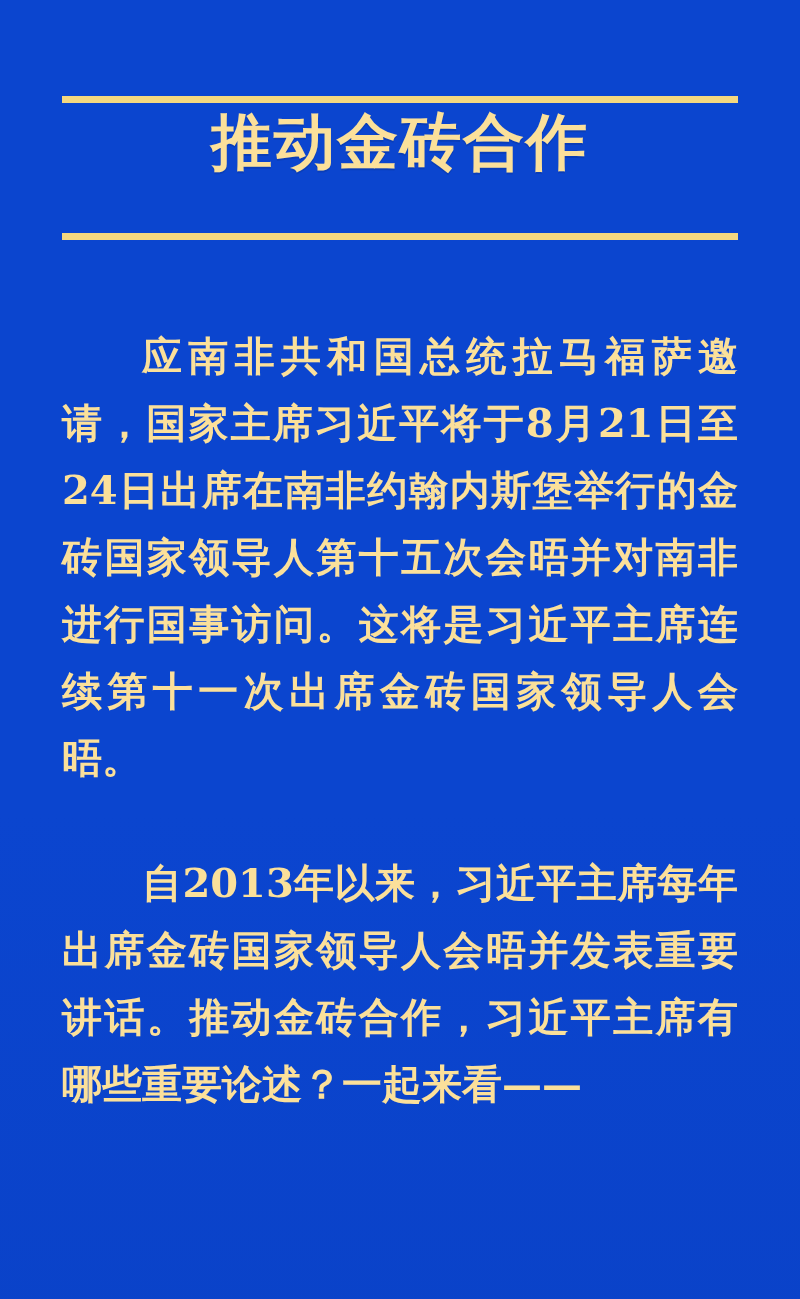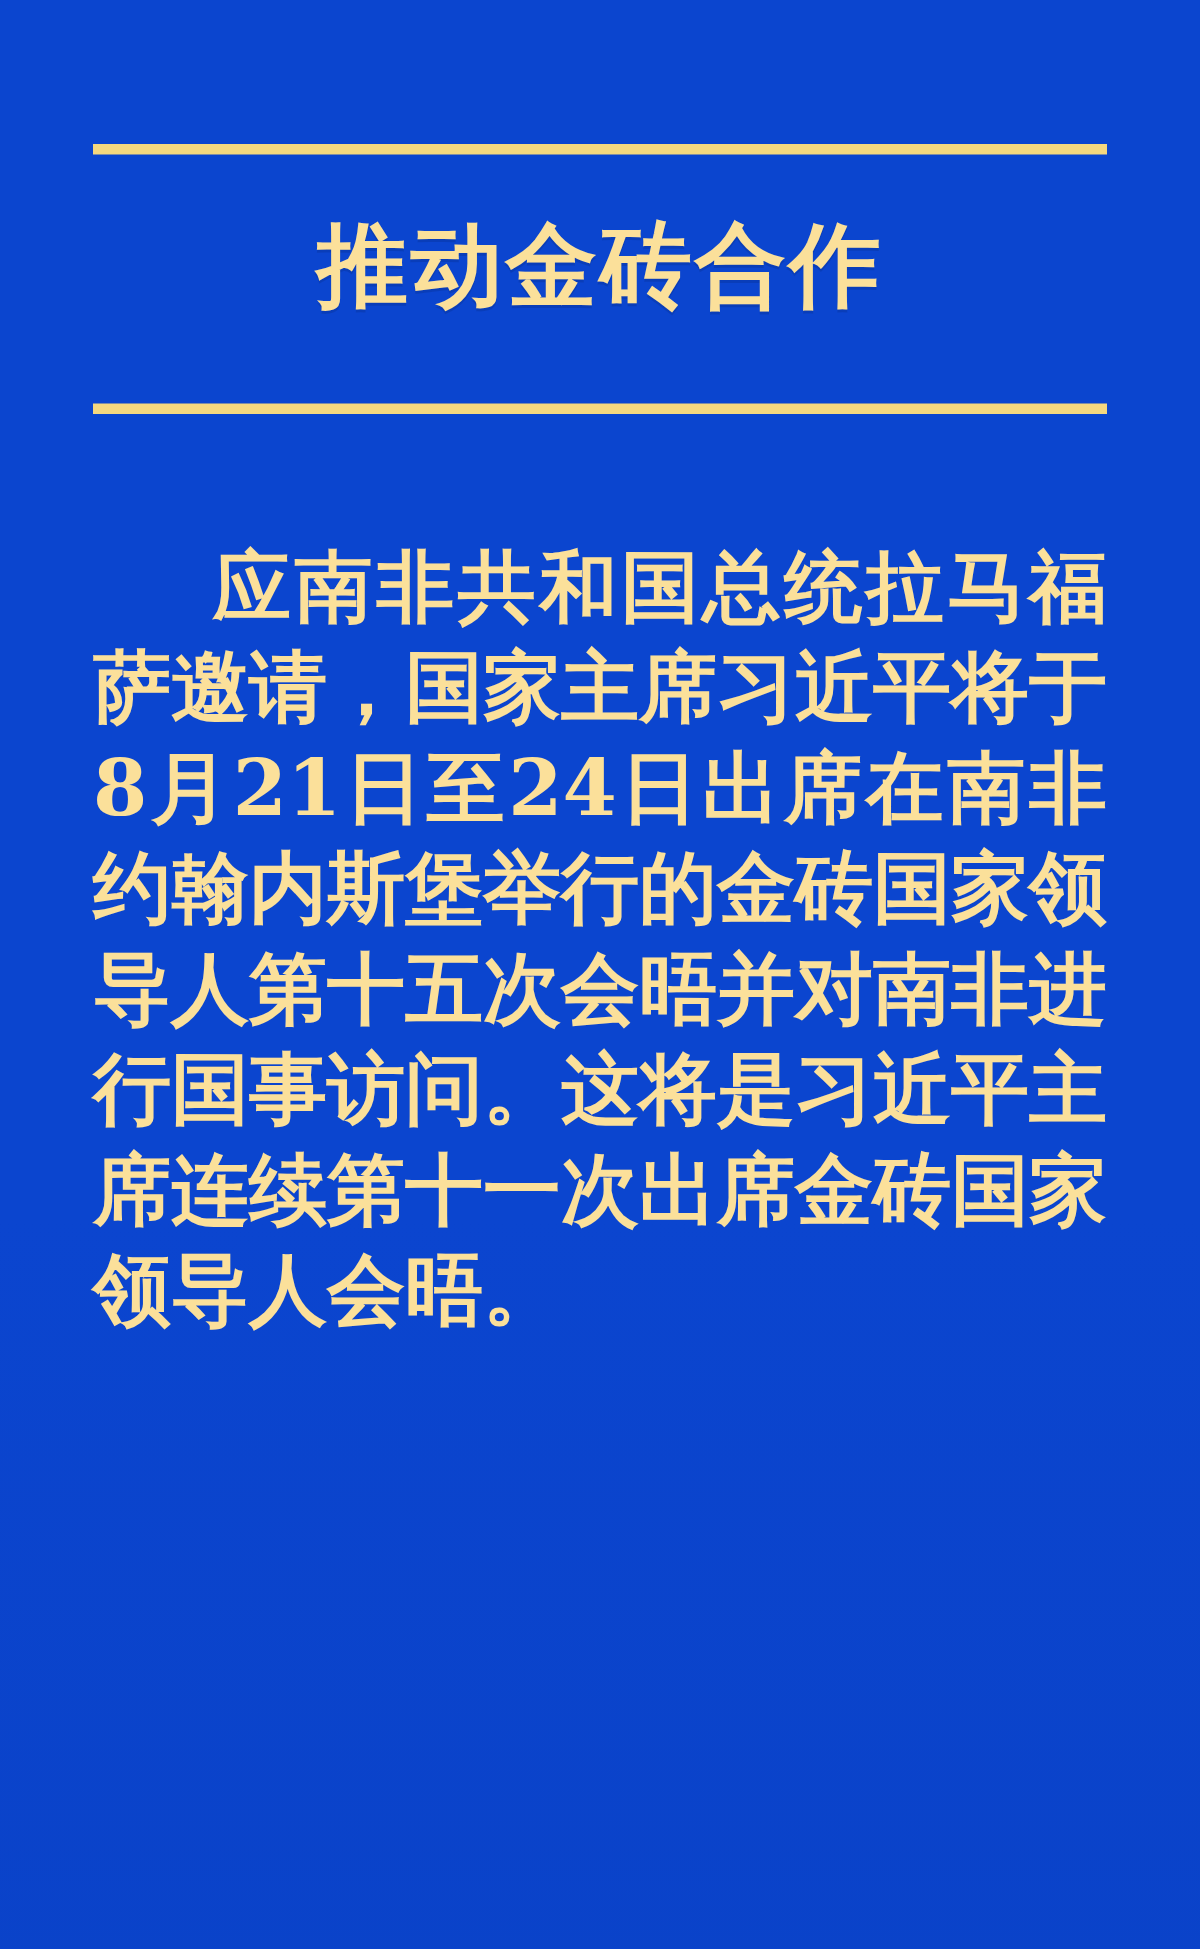--- a/index.html
+++ b/index.html
@@ -24,41 +24,40 @@
   .rule {
     height: 7px;
     background: #f5d87f;
     margin: 0 auto;
     width: 676px;
   }
   .rule-top { margin-top: 96px; }
   .rule-bottom { margin-top: 52px; }
 
   .title-block {
-    margin-top: 36px;
     text-align: center;
   }
   .title-line {
     color: #fbe09a;
     font-family: "DejaVu Sans", "Liberation Sans", sans-serif;
     font-weight: bold;
     font-size: 61px;
     line-height: 78px;
     letter-spacing: 2px;
     text-shadow: 0 2px 0 rgba(0,0,0,0.10);
   }
 
   .body-block {
     margin-top: 82px;
   }
   .para {
     color: #fbe09a;
     font-family: "DejaVu Serif", "Liberation Serif", serif;
     font-weight: bold;
-    font-size: 52px;
+    font-size: 40px;
     line-height: 67px;
     text-align: justify;
     text-justify: inter-ideograph;
     text-indent: 80px;
     margin: 0;
   }
   .para + .para {
     margin-top: 58px;
   }
 </style>
@@ -70,15 +69,16 @@
   <div class="rule rule-top"></div>
 
   <div class="title-block">
     <div class="title-line">推动金砖合作</div>
   </div>
 
   <div class="rule rule-bottom"></div>
 
   <div class="body-block">
     <p class="para">应南非共和国总统拉马福萨邀请，国家主席习近平将于8月21日至24日出席在南非约翰内斯堡举行的金砖国家领导人第十五次会晤并对南非进行国事访问。这将是习近平主席连续第十一次出席金砖国家领导人会晤。</p>
+    <p class="para">自2013年以来，习近平主席每年出席金砖国家领导人会晤并发表重要讲话。推动金砖合作，习近平主席有哪些重要论述？一起来看——</p>
   </div>
 
 </div>
 
 </body></html>

